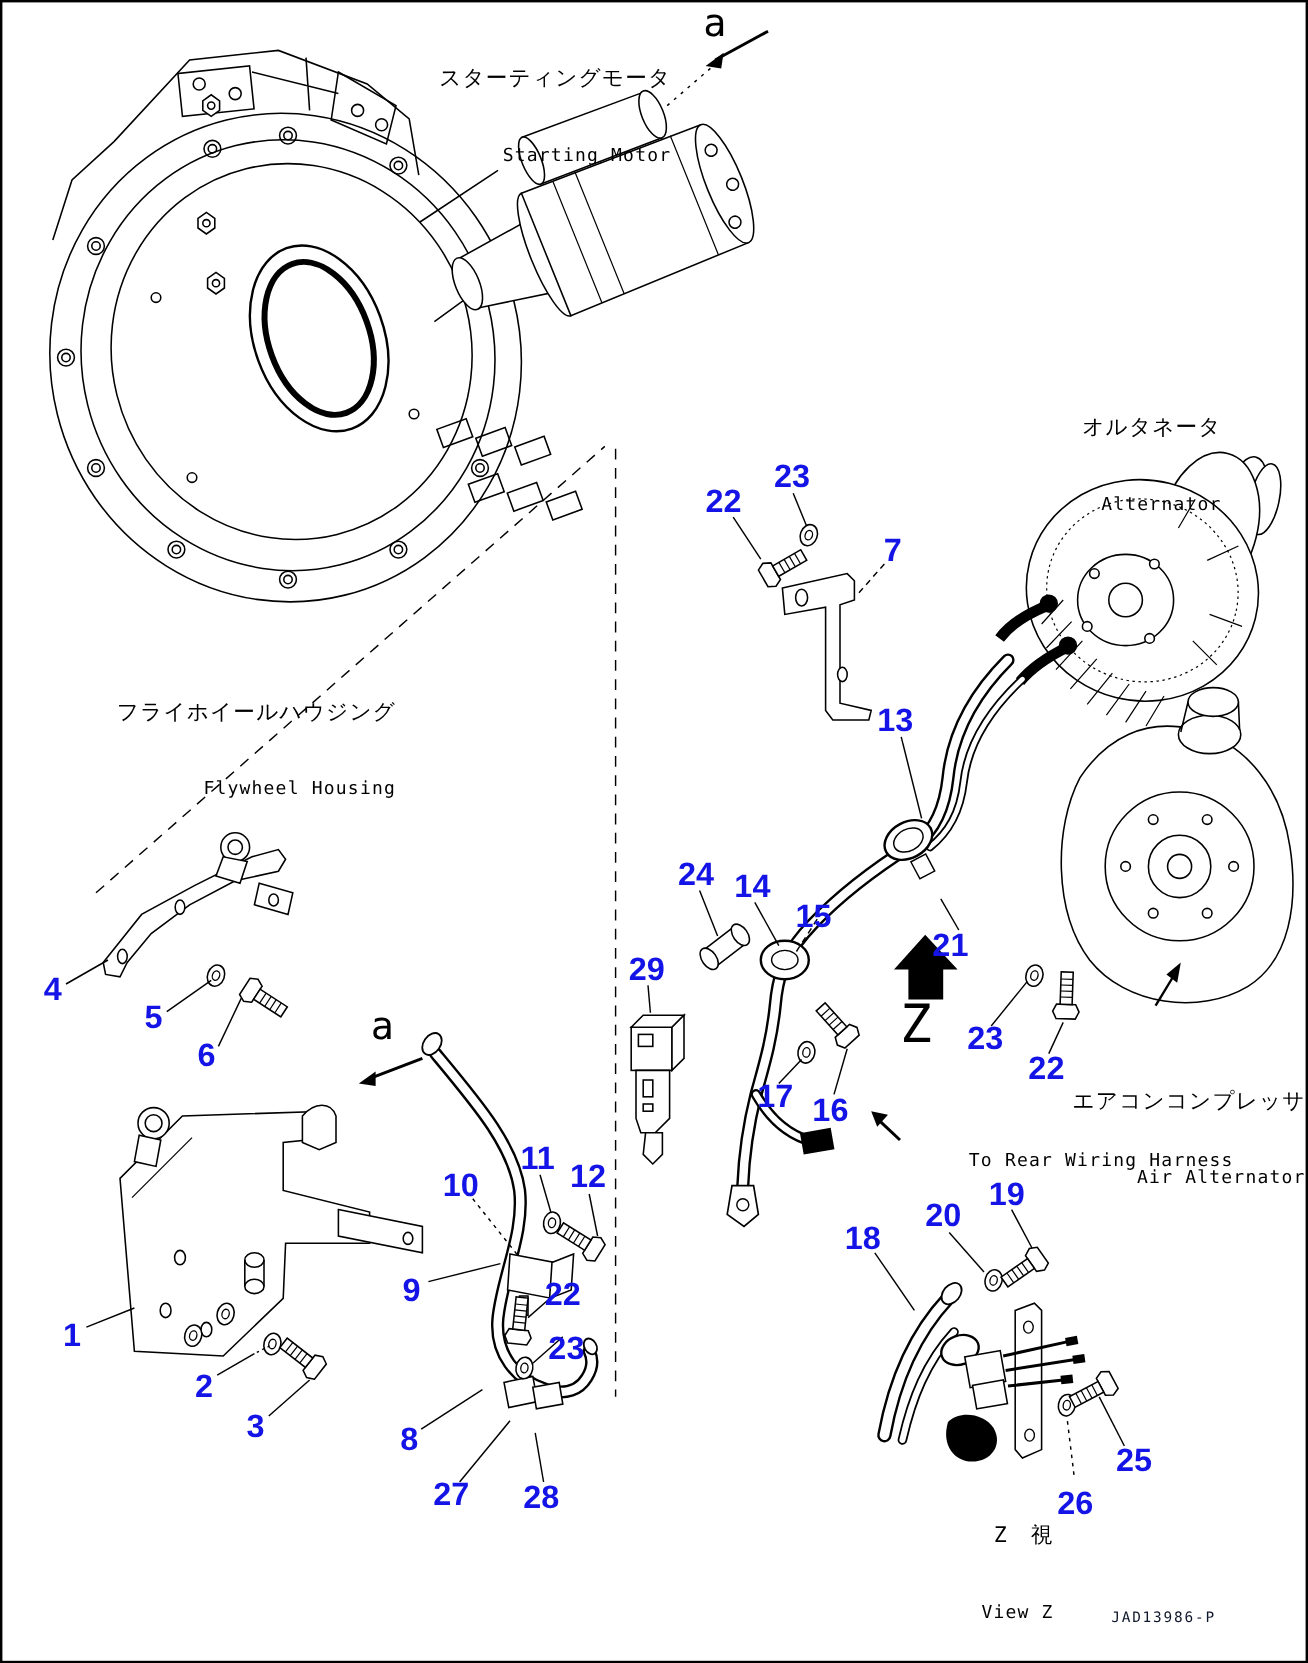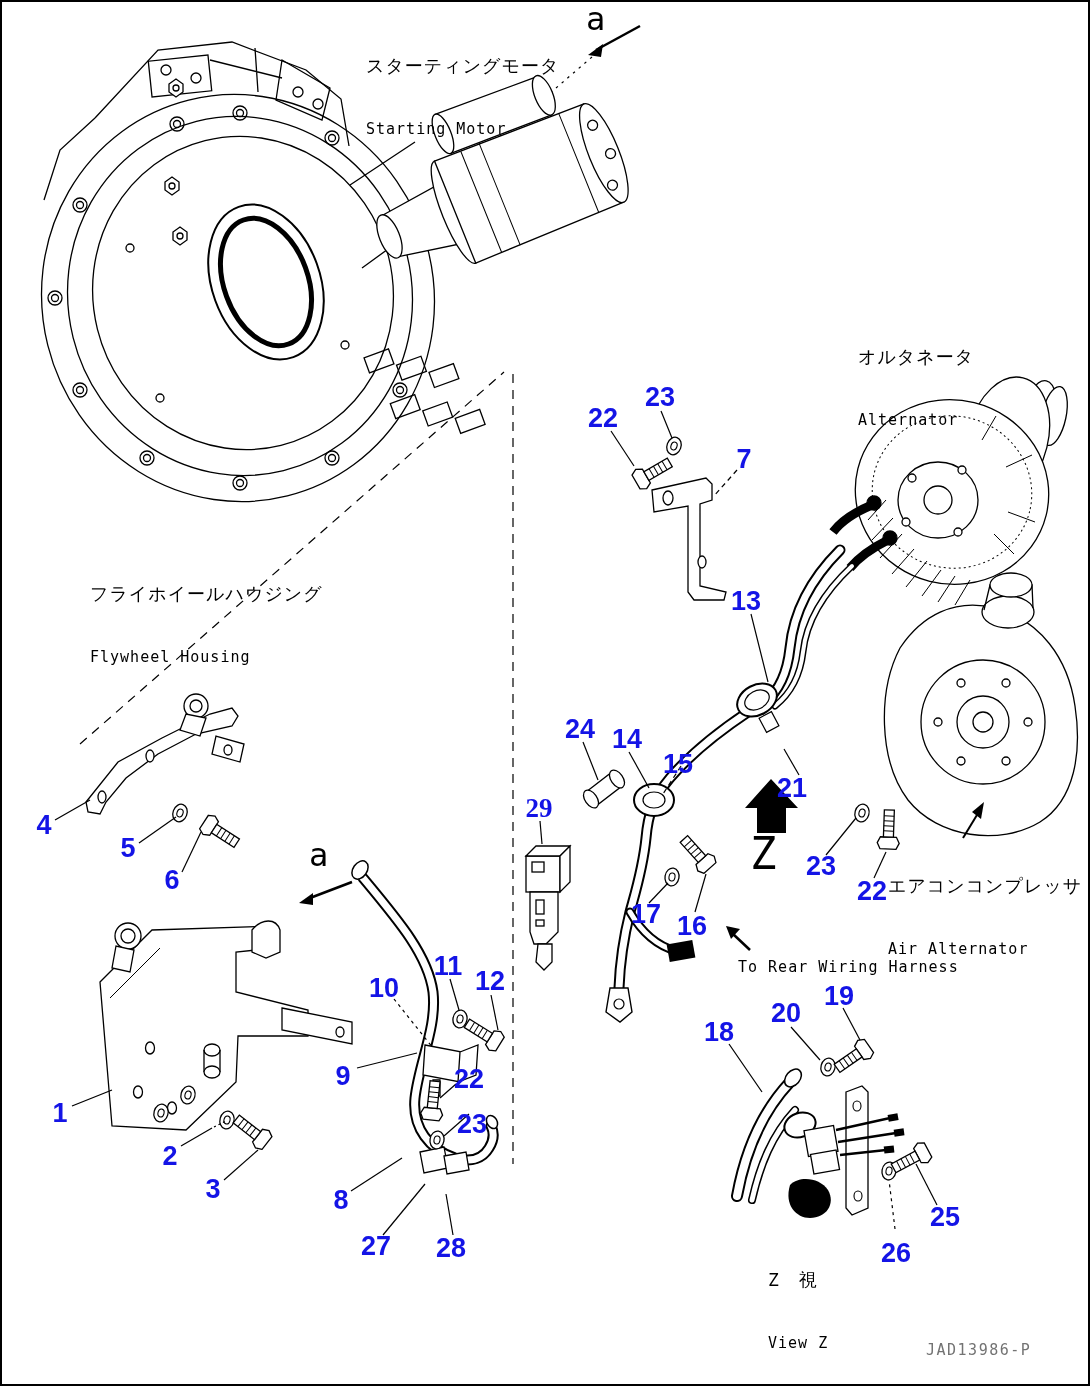--- a/index.html
+++ b/index.html
@@ -1,29 +1,29 @@
 <!DOCTYPE html>
 <html style="--callout: #1414e6;"><head>
 <meta charset="utf-8">
 <style>
   *{margin:0;padding:0;box-sizing:border-box}
   html,body{background:#fff}
   #page{position:relative;width:1090px;height:1386px;background:#fff;overflow:hidden;
          font-family:"DejaVu Sans Mono","DejaVu Sans",monospace;color:#000}
   #frame{position:absolute;inset:0;border:2px solid #000;pointer-events:none}
   svg.art{position:absolute;left:0;top:0}
-  .label{position:absolute;white-space:pre;line-height:1.32;letter-spacing:1px;text-align:left}
+  .label{position:absolute;white-space:pre;line-height:1.32;letter-spacing:1px;text-align:right}
   .lbl-jp{display:block;font-size:18px}
   .lbl-en{display:block;font-size:15px}
   .biga{position:absolute;font-size:32px;font-weight:500}
   .zletter{position:absolute;font-size:44px;font-weight:400}
   .callout{position:absolute;transform:translate(-50%,-50%);
            font-family:"Liberation Sans","DejaVu Sans",sans-serif;
            font-weight:700;font-size:27px;color:var(--callout,#1414e6)}
-  .dwgnum{position:absolute;font-size:15px;color:#737373;letter-spacing:1.5px}
+  .dwgnum{position:absolute;font-size:12px;color:#0f172a;letter-spacing:1.5px}
 </style>
 </head>
 <body>
 
 <div id="page" style="background: rgb(255, 255, 255);">
 
 <svg class="art" width="1090" height="1386" viewBox="0 0 1090 1386">
   <defs>
     <g id="sym-bolt">
       <path d="M0,-8 L6,-11 L12,-8 L12,8 L6,11 L0,8 Z" fill="#fff" stroke="#000" stroke-width="1.3"></path>
@@ -361,21 +361,21 @@
 <div class="label" style="left:858px;top:303px;width:160px">
   <span class="lbl-jp">オルタネータ</span>
   <span class="lbl-en">Alternator</span>
 </div>
 
 <div class="label" style="left:90px;top:540px;width:240px">
   <span class="lbl-jp">フライホイールハウジング</span>
   <span class="lbl-en">Flywheel Housing</span>
 </div>
 
-<div class="label" style="left:888px;top:832px;width:200px">
+<div class="label" style="left:888px;top:864px;width:200px">
   <span class="lbl-jp">エアコンコンプレッサ</span>
   <span class="lbl-en">Air Alternator</span>
 </div>
 
 <div class="label" style="left:738px;top:916px;width:290px">
   <span class="lbl-en">To Rear Wiring Harness</span>
 </div>
 
 <div class="biga" style="left:309px;top:836px">a</div>
 
@@ -414,17 +414,17 @@
       <div class="callout" style="left: 872px; top: 891px;">22</div>
       <div class="callout" style="left: 469px; top: 1079px;">22</div>
       <div class="callout" style="left: 660px; top: 397px;">23</div>
       <div class="callout" style="left: 821px; top: 866px;">23</div>
       <div class="callout" style="left: 472px; top: 1124px;">23</div>
       <div class="callout" style="left: 580px; top: 729px;">24</div>
       <div class="callout" style="left: 945px; top: 1217px;">25</div>
       <div class="callout" style="left: 896px; top: 1241px; margin-top: 12px;">26</div>
       <div class="callout" style="left: 376px; top: 1246px;">27</div>
       <div class="callout" style="left: 451px; top: 1248px;">28</div>
-      <div class="callout" style="left: 539px; top: 808px; font-family: Liberation Serif, serif;">29</div>
+      <div class="callout" style="left: 539px; top: 808px;">29</div>
     </div>
 
 <div id="frame"></div>
 </div>
 
 </body></html>

